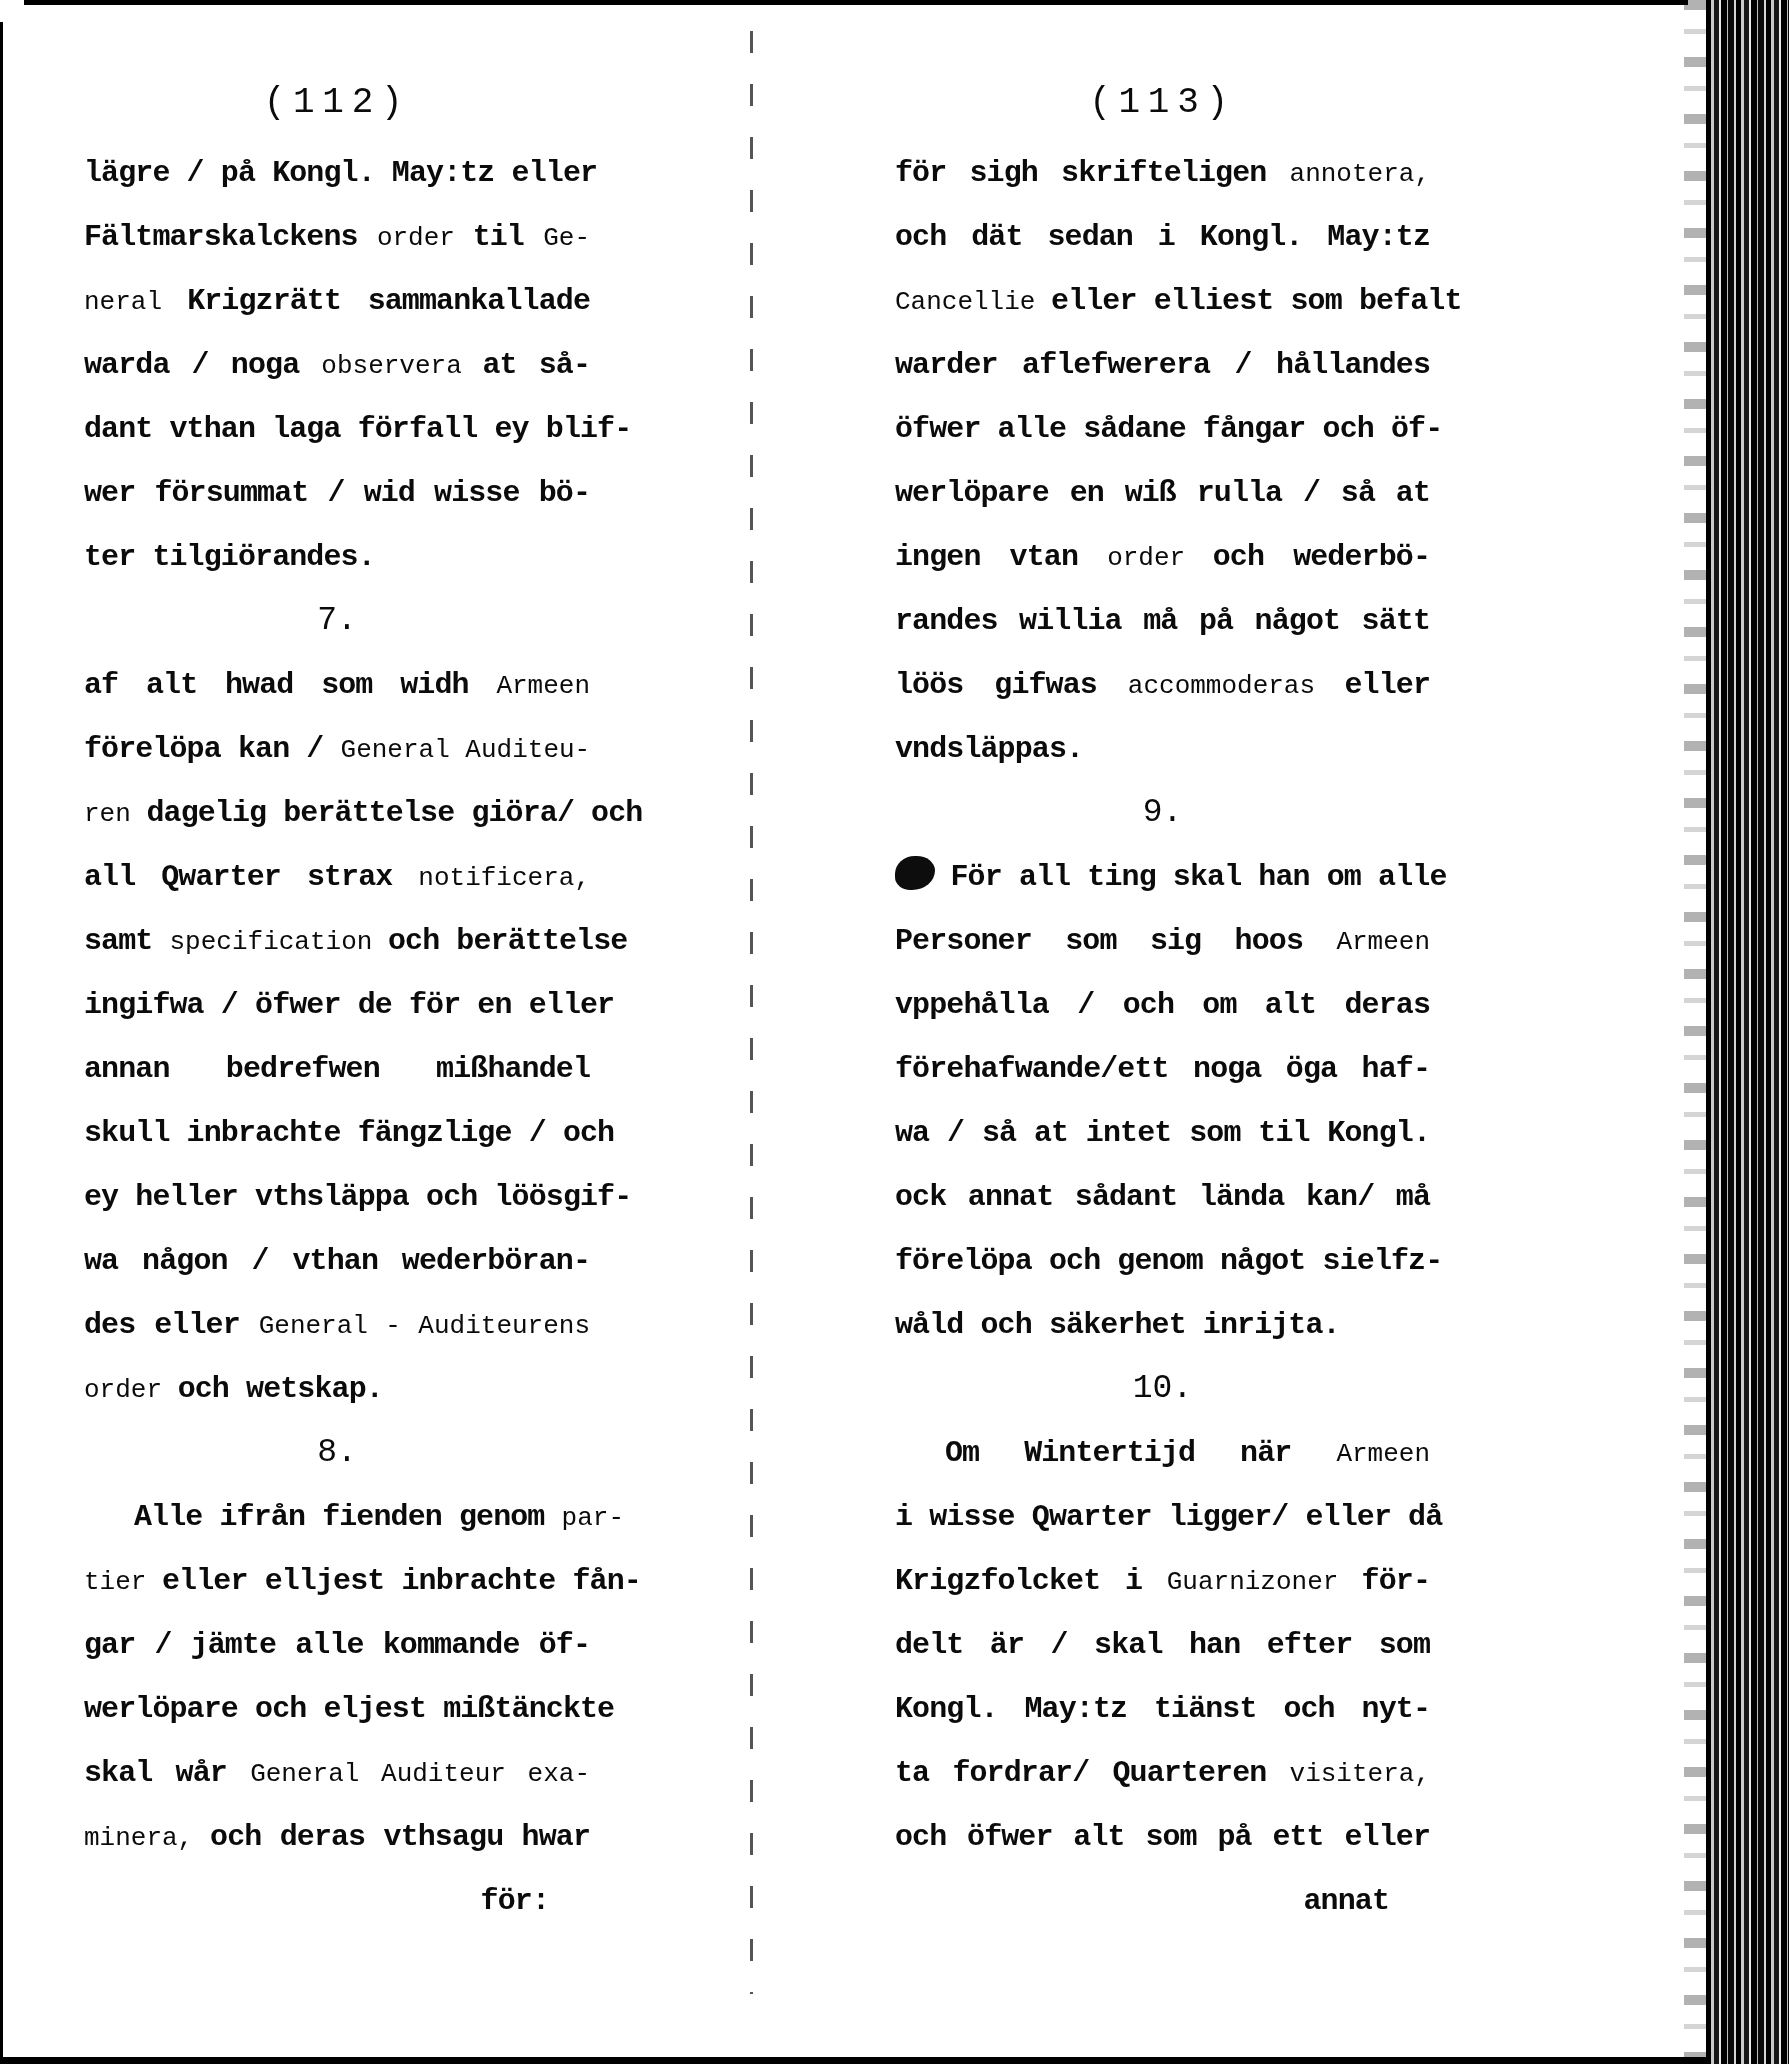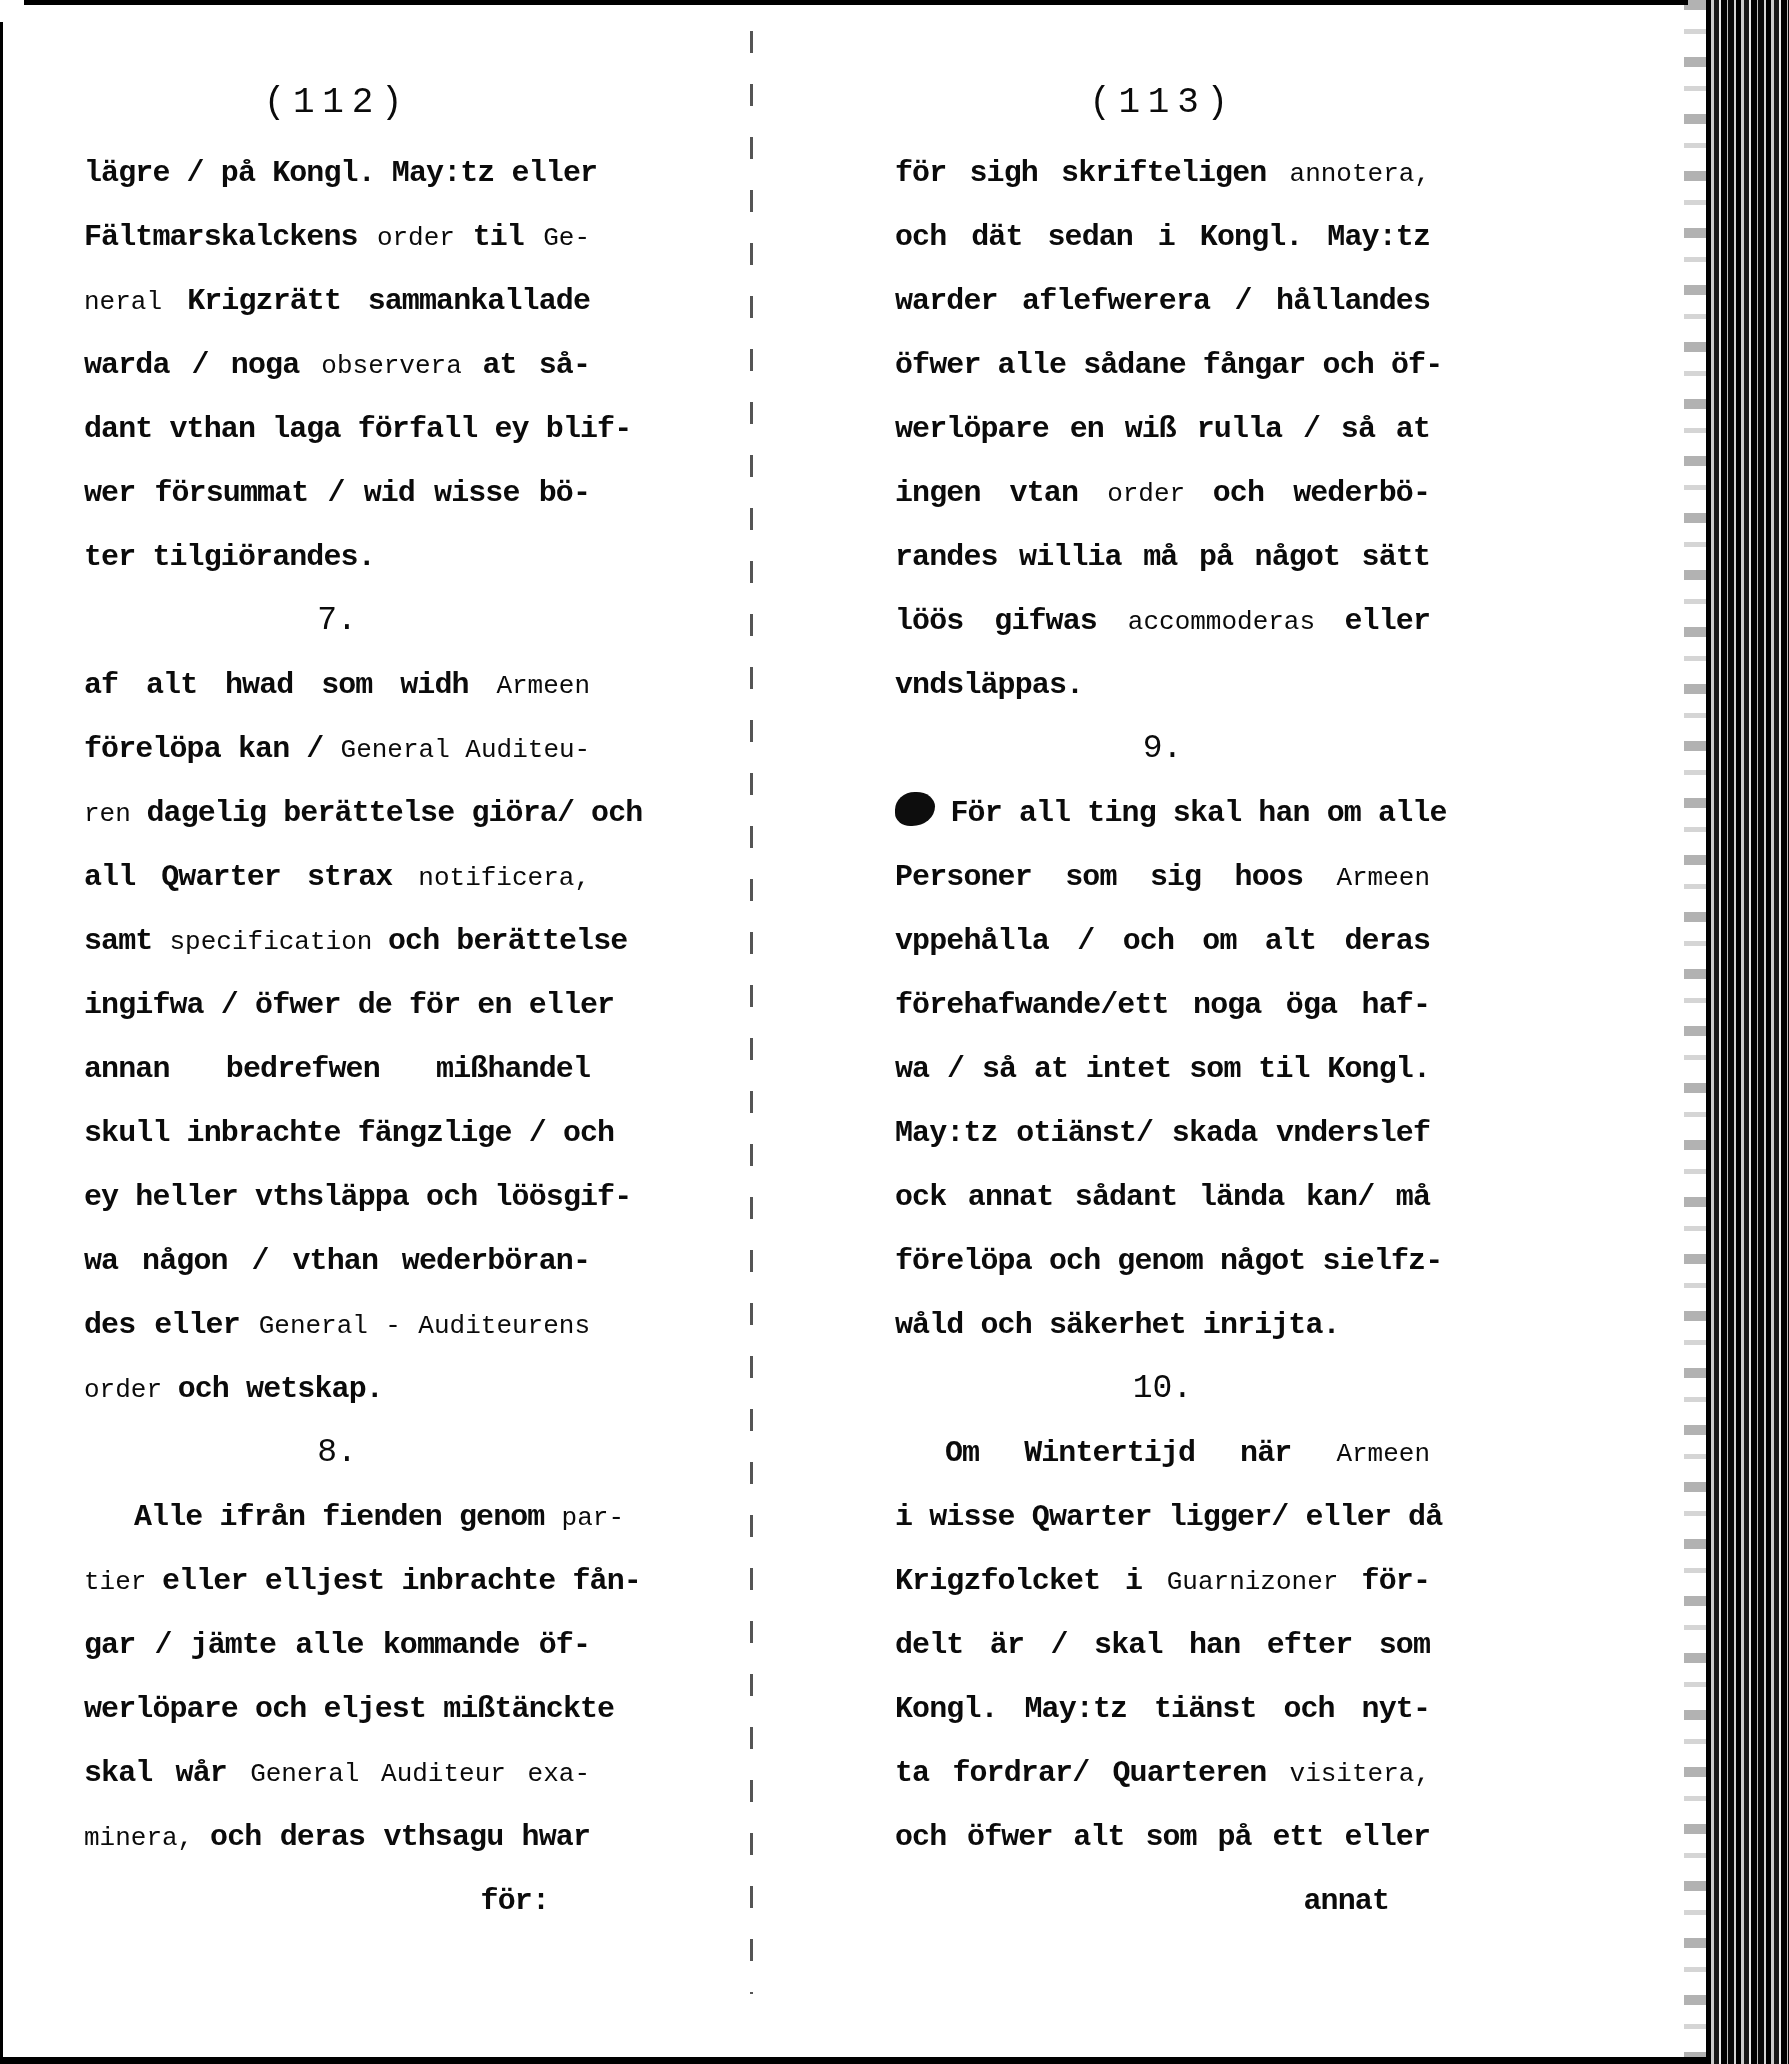--- a/index.html
+++ b/index.html
@@ -78,34 +78,34 @@
         <div class="line"><span class="ro">minera, </span><span class="bl">och deras vthsagu hwar</span></div>
         <div class="catchword-row"><span class="bl">för:</span></div>
       </div>
   </div>
 
   <div class="page page-right">
     <div class="page-number">(113)</div>
     <div class="text-block">
         <div class="line"><span class="bl">för sigh skrifteligen </span><span class="ro">annotera,</span></div>
         <div class="line"><span class="bl">och dät sedan i Kongl. May:tz</span></div>
+        <div class="line"><span class="ro">Cancellie </span><span class="bl">eller elliest som befalt</span></div>
         <div class="line"><span class="bl">warder aflefwerera / hållandes</span></div>
         <div class="line"><span class="bl">öfwer alle sådane fångar och öf-</span></div>
         <div class="line"><span class="bl">werlöpare en wiß rulla / så at</span></div>
         <div class="line"><span class="bl">ingen vtan </span><span class="ro">order </span><span class="bl">och wederbö-</span></div>
         <div class="line"><span class="bl">randes willia må på något sätt</span></div>
         <div class="line"><span class="bl">löös gifwas </span><span class="ro">accommoderas </span><span class="bl">eller</span></div>
         <div class="line last"><span class="bl">vndsläppas.</span></div>
         <div class="section-number">9.</div>
         <div class="line"><span class="ink-blot"></span><span class="bl">För all ting skal han om alle</span></div>
         <div class="line"><span class="bl">Personer som sig hoos </span><span class="ro">Armeen</span></div>
         <div class="line"><span class="bl">vppehålla /  och om alt deras</span></div>
         <div class="line"><span class="bl">förehafwande/ett noga öga haf-</span></div>
         <div class="line"><span class="bl">wa / så at intet som til Kongl.</span></div>
-        <div class="line"><span class="bl">May:tz otiänst/ skada vnderslef</span></div>
         <div class="line"><span class="bl">ock annat sådant lända kan/ må</span></div>
         <div class="line"><span class="bl">förelöpa och genom något sielfz-</span></div>
         <div class="line last"><span class="bl">wåld och säkerhet inrijta.</span></div>
         <div class="section-number">10.</div>
         <div class="line indent"><span class="bl">Om Wintertijd när </span><span class="ro">Armeen</span></div>
         <div class="line"><span class="bl">i wisse Qwarter ligger/ eller då</span></div>
         <div class="line"><span class="bl">Krigzfolcket i </span><span class="ro">Guarnizoner </span><span class="bl">för-</span></div>
         <div class="line"><span class="bl">delt är /  skal han efter som</span></div>
         <div class="line"><span class="bl">Kongl. May:tz tiänst och nyt-</span></div>
         <div class="line"><span class="bl">ta fordrar/ Quarteren </span><span class="ro">visitera,</span></div>

